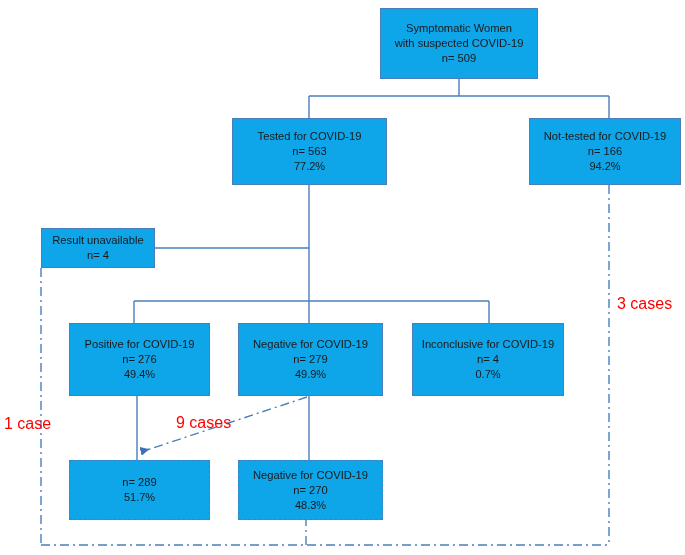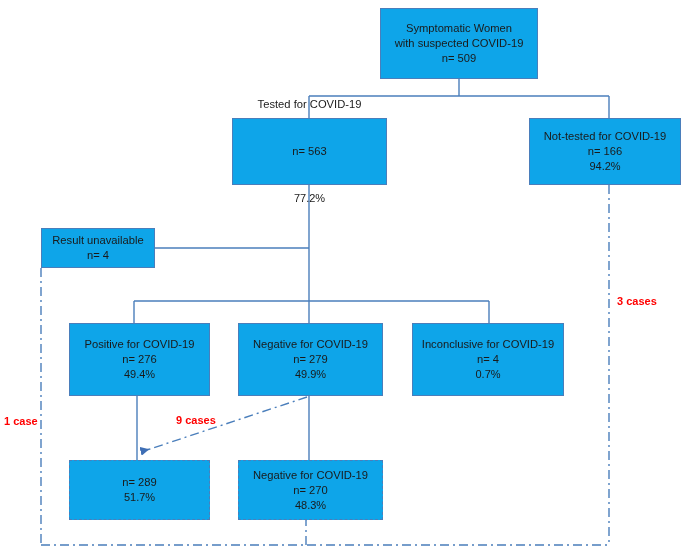--- a/index.html
+++ b/index.html
@@ -43,22 +43,22 @@
     display: block;
     line-height: 1.32;
     white-space: nowrap;
   }
   .l1 { font-size: 11.2px; }
   .l2 { font-size: 11.2px; }
   .l3 { font-size: 11px; }
   .annot {
     position: absolute;
     color: #ff0000;
-    font-size: 11px;
-    font-weight: bold;
+    font-size: 16px;
+    font-weight: normal;
     white-space: nowrap;
     z-index: 4;
   }
 </style>
 </head>
 <body>
 
 <div id="flowchart-root">
 
   <svg id="connector-layer" viewBox="0 0 685 555" width="685" height="555" xmlns="http://www.w3.org/2000/svg">
@@ -108,21 +108,21 @@
       <path d="M150,449 L142,451" marker-end="url(#arrow-left)"></path>
     </g>
   </svg>
 
   <div class="node" style="left:380px; top:8px; width:158px; height:71px;">
     <span class="node-line l1">Symptomatic Women</span>
     <span class="node-line l1">with suspected COVID-19</span>
     <span class="node-line l2">n= 509</span>
   </div>
 
-  <div class="node" style="left:232px; top:118px; width:155px; height:67px;gap:32px;">
+  <div class="node" style="left:232px; top:118px; width:155px; height:67px;">
     <span class="node-line l1">Tested for COVID-19</span>
     <span class="node-line l2">n= 563</span>
     <span class="node-line l3">77.2%</span>
   </div>
 
   <div class="node" style="left:529px; top:118px; width:152px; height:67px;">
     <span class="node-line l1">Not-tested for COVID-19</span>
     <span class="node-line l2">n= 166</span>
     <span class="node-line l3">94.2%</span>
   </div>

